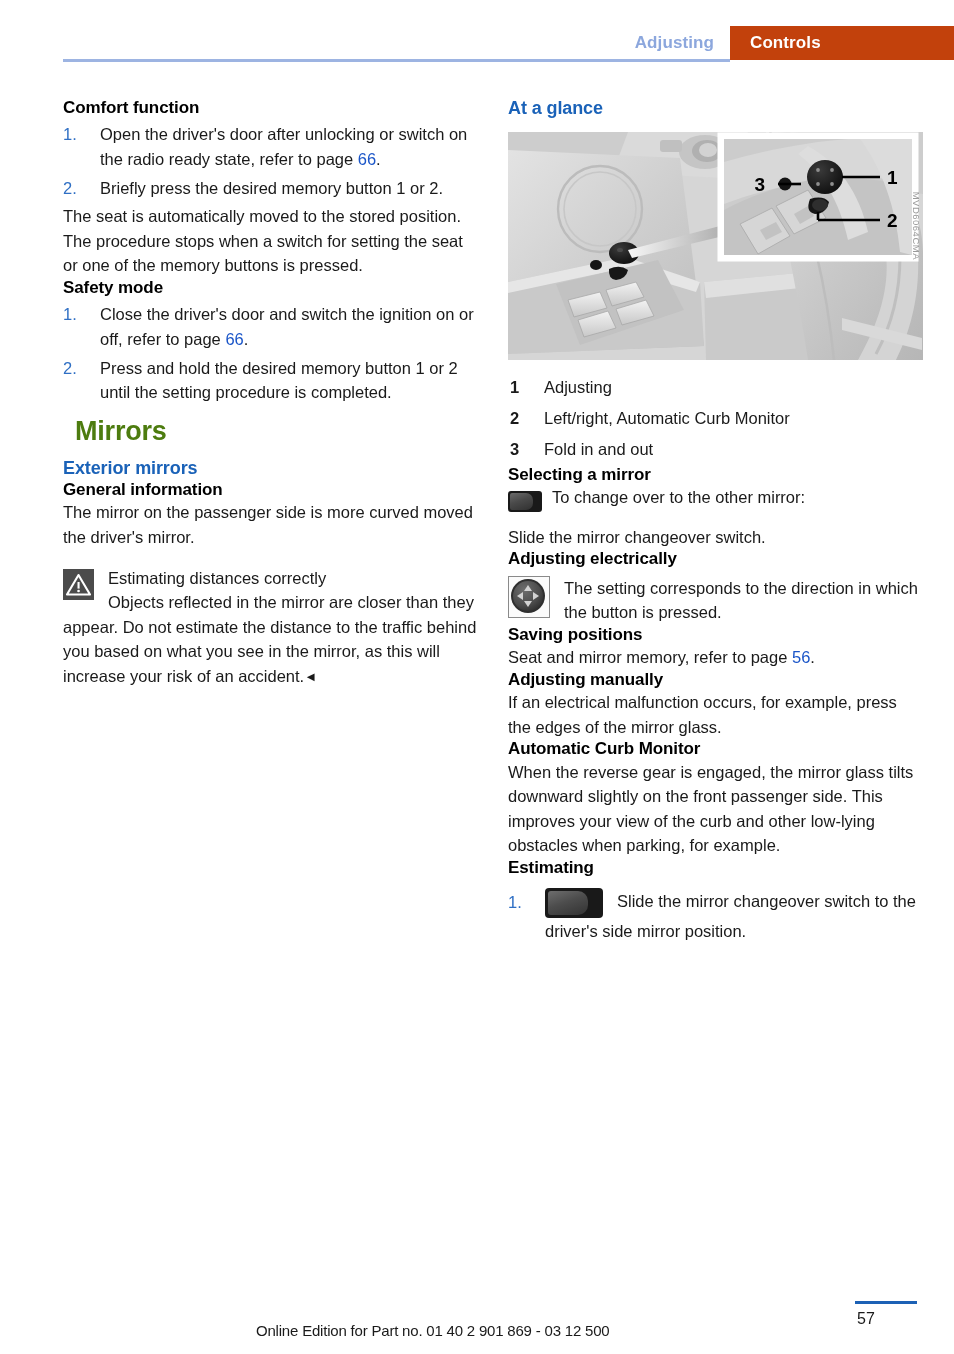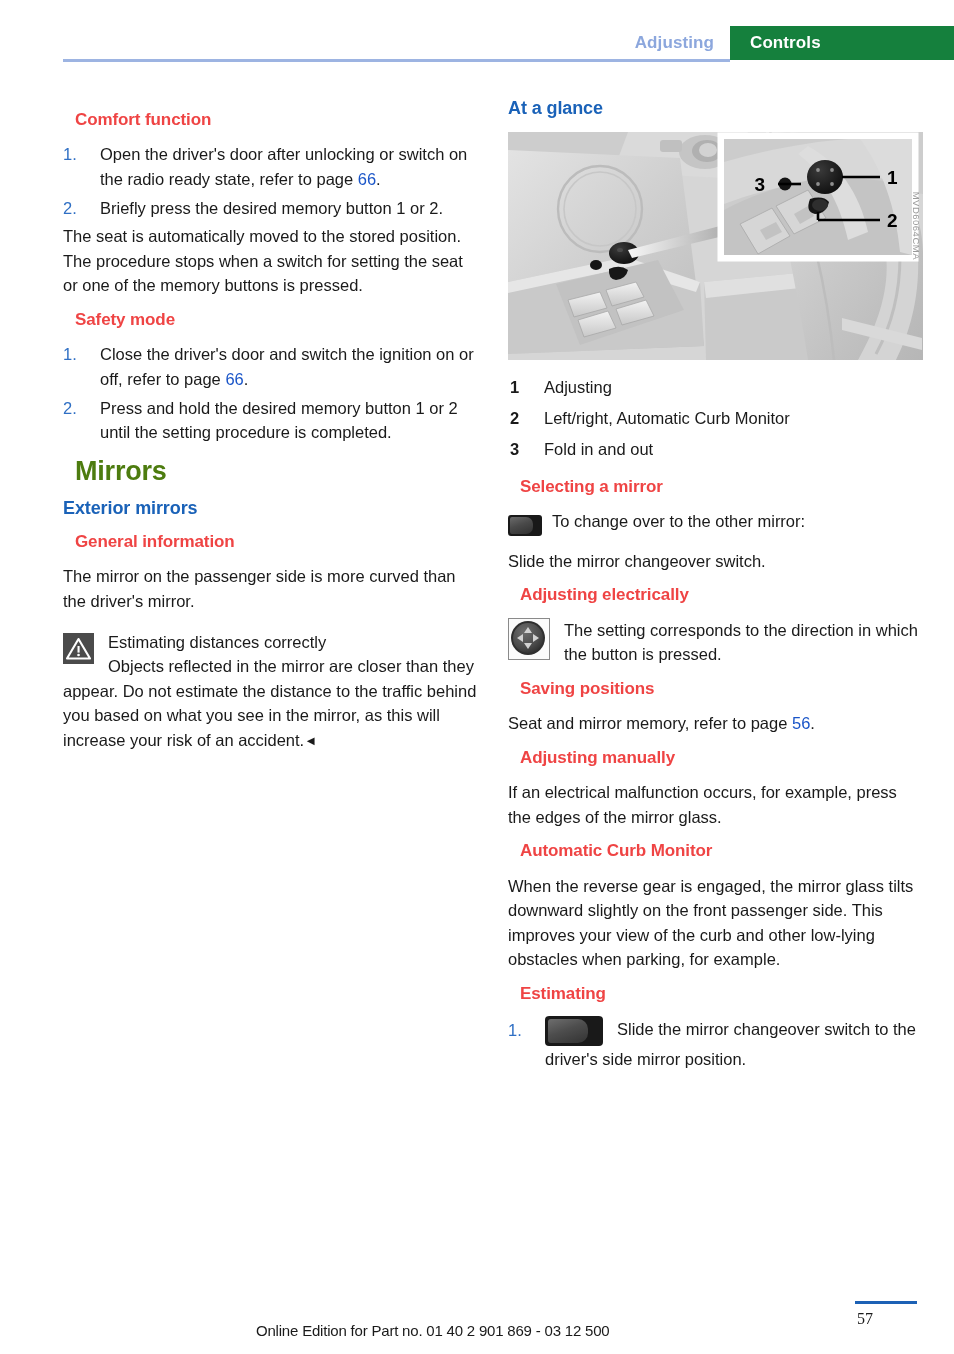--- a/index.html
+++ b/index.html
@@ -22,21 +22,21 @@
     top: 0; left: 0;
     width: 954px;
     height: 62px;
   }
   .header-tab-blue {
     position: absolute;
     left: 730px;
     top: 26px;
     width: 224px;
     height: 34px;
-    background: #15803d;
+    background: #c2410c;
   }
   .header-tab-blue .lbl {
     position: absolute;
     left: 20px;
     top: 7px;
     font-size: 17px;
     font-weight: bold;
     color: #ffffff;
     letter-spacing: 0.1px;
   }
@@ -82,22 +82,22 @@
     font-weight: bold;
     color: #1a62b8;
     margin: 0;
     padding: 0;
     line-height: 1.2;
     letter-spacing: -0.1px;
   }
   h4.sub-head {
     font-size: 17px;
     font-weight: bold;
-    color: #ef4444;
-    margin: 12px;
+    color: #000000;
+    margin: 0;
     padding: 0;
     line-height: 1.2;
     letter-spacing: -0.1px;
   }
   p.body {
     font-size: 16.5px;
     line-height: 24.6px;
     margin: 0;
     padding: 0;
     color: #1a1a1a;
@@ -267,21 +267,20 @@
     width: 62px;
     height: 3px;
     background: #1c61b5;
   }
   .page-num {
     position: absolute;
     left: 857px;
     top: 1310px;
     font-size: 16px;
     color: #1a1a1a;
-    font-family: Liberation Serif, serif;
   }
   .footer-text {
     position: absolute;
     left: 256px;
     top: 1322px;
     font-size: 15px;
     color: #1a1a1a;
     letter-spacing: -0.2px;
   }
 </style>
@@ -326,21 +325,21 @@
       <span>Press and hold the desired memory button 1 or 2 until the setting procedure is completed.</span>
     </li>
   </ol>
 
   <h2 class="chapter-title sp-sec-xl">Mirrors</h2>
 
   <h3 class="section-head sp-sec">Exterior mirrors</h3>
 
   <h4 class="sub-head sp-sec">General information</h4>
 
-  <p class="body sp-head-after">The mirror on the passenger side is more curved than the driver's mirror.</p>
+  <p class="body sp-head-after">The mirror on the passenger side is more curved moved the driver's mirror.</p>
 
   <div class="warn-wrap">
     <div class="warn-icon">
       <svg width="31" height="31" viewBox="0 0 31 31">
         <polygon points="15.5,6 27,25.5 4,25.5" fill="none" stroke="#ffffff" stroke-width="2.1" stroke-linejoin="round"></polygon>
         <rect x="14.5" y="13" width="2.1" height="6.6" fill="#ffffff"></rect>
         <circle cx="15.55" cy="22" r="1.35" fill="#ffffff"></circle>
       </svg>
     </div>
     <div class="warn-text">

